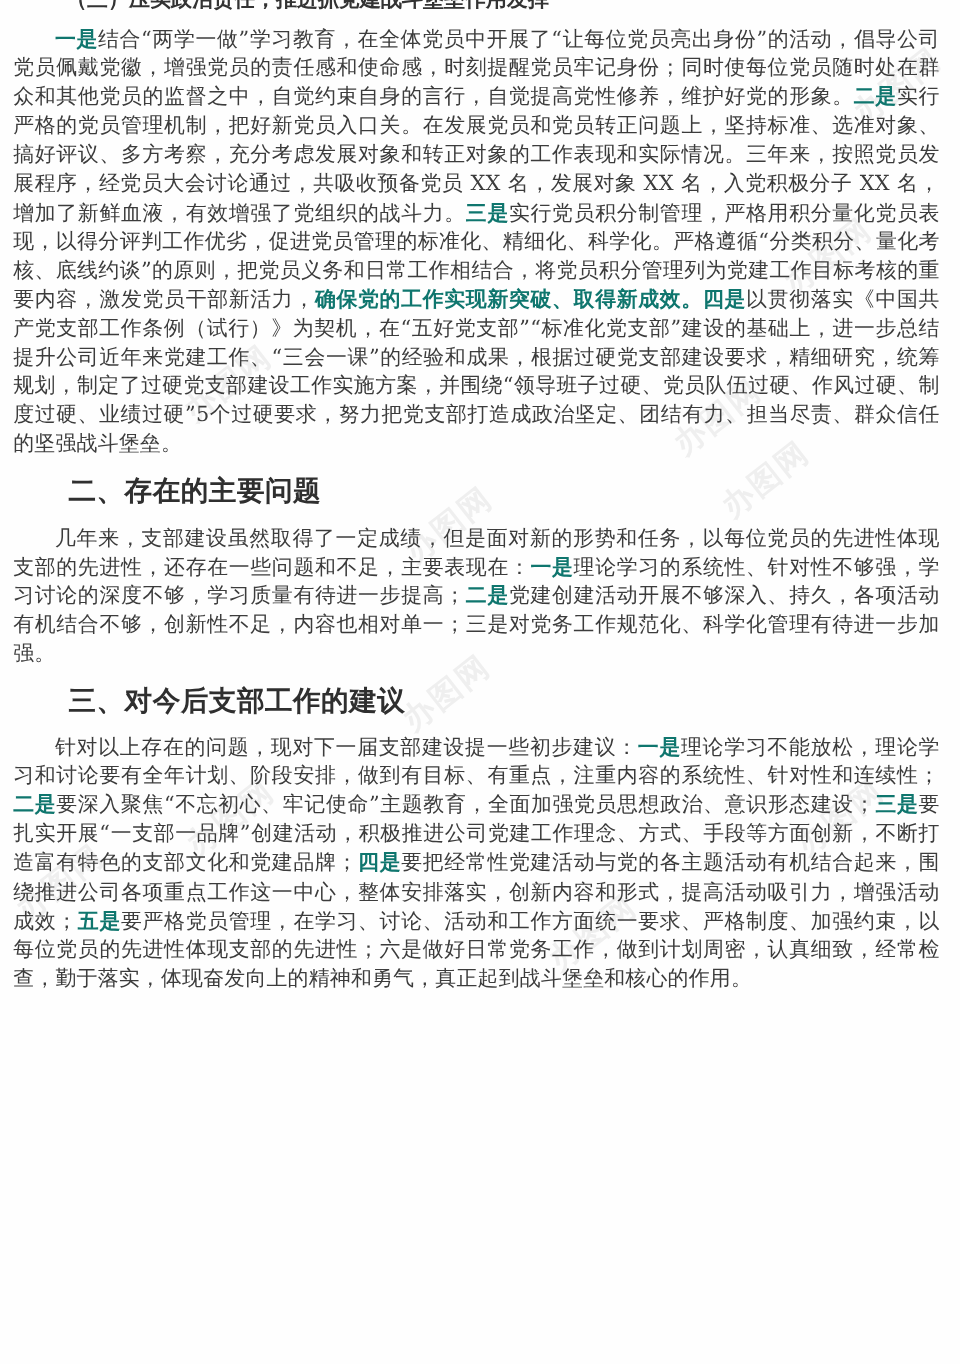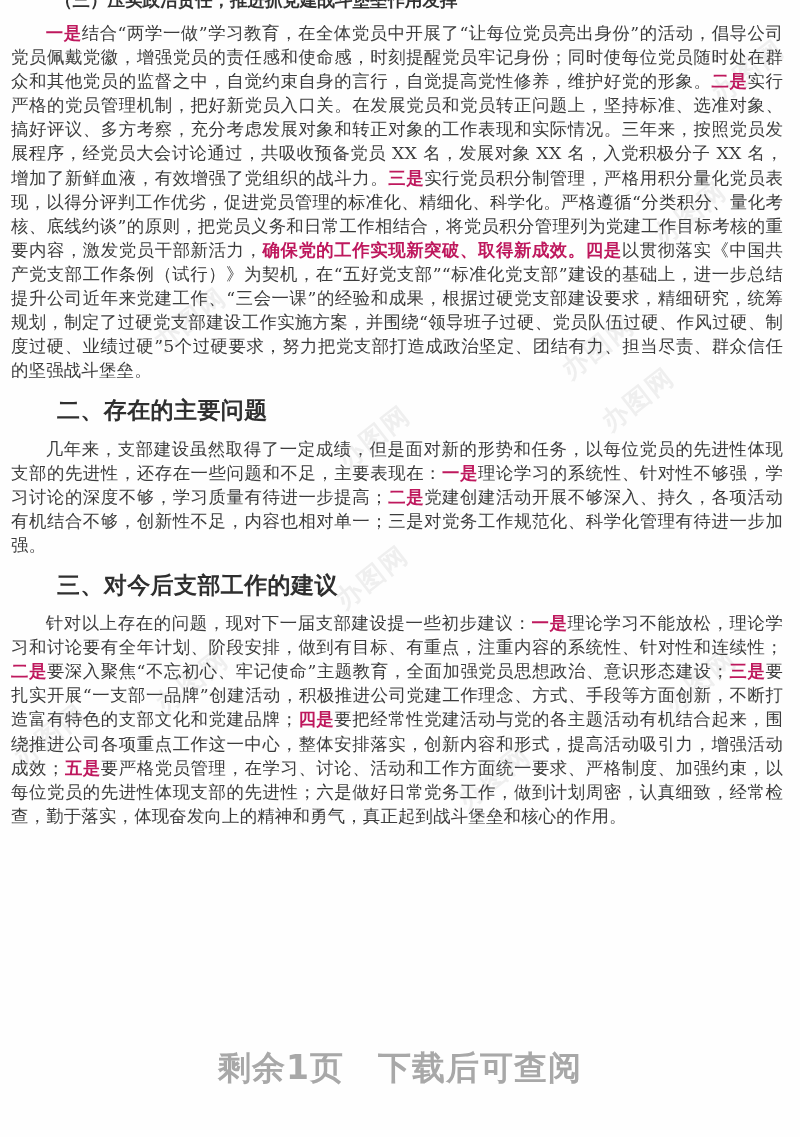--- a/index.html
+++ b/index.html
@@ -93,21 +93,21 @@
     font-weight: 700;
     text-indent: 2em;
     color: #2f2f2f;
     letter-spacing: 0.4px;
   }
 
   .gap-sm { height: 10px; }
   .gap-md { height: 14px; }
   .gap-lg { height: 16px; }
 
-  b, strong { font-weight: 700; color: #be185d; }
+  b, strong { font-weight: 700; color: #0f766e; }
 
   .footer-banner {
     position: absolute;
     left: 0;
     right: 0;
     top: 1046px;
     text-align: center;
     color: #a8a8a8;
     font-family: "DejaVu Sans", "Liberation Sans", sans-serif;
     font-size: 33px;
@@ -151,15 +151,14 @@
     <div class="gap-lg"></div>
     <h2 class="section">三、对今后支部工作的建议</h2>
 
     <div class="gap-md"></div>
     <p class="para"><span>针对以上存在的问题，现对下一届支部建设提一些初步建议：</span><b>一是</b><span>理论学习不能放松，理论学习和讨论要有全年计划、阶段安排，做到有目标、有重点，注重内容的系统性、针对性和连续性；</span><b>二是</b><span>要深入聚焦“不忘初心、牢记使命”主题教育，全面加强党员思想政治、意识形态建设；</span><b>三是</b><span>要扎实开展“一支部一品牌”创建活动，积极推进公司党建工作理念、方式、手段等方面创新，不断打造富有特色的支部文化和党建品牌；</span><b>四是</b><span>要把经常性党建活动与党的各主题活动有机结合起来，围绕推进公司各项重点工作这一中心，整体安排落实，创新内容和形式，提高活动吸引力，增强活动成效；</span><b>五是</b><span>要严格党员管理，在学习、讨论、活动和工作方面统一要求、严格制度、加强约束，以每位党员的先进性体现支部的先进性；六是做好日常党务工作，做到计划周密，认真细致，经常检查，勤于落实，体现奋发向上的精神和勇气，真正起到战斗堡垒和核心的作用。</span></p>
 
     <div class="gap-lg"></div>
 
   </div>
 
-  <div class="footer-banner">剩余1页　下载后可查阅</div>
 
 </div>
 
 </body></html>

